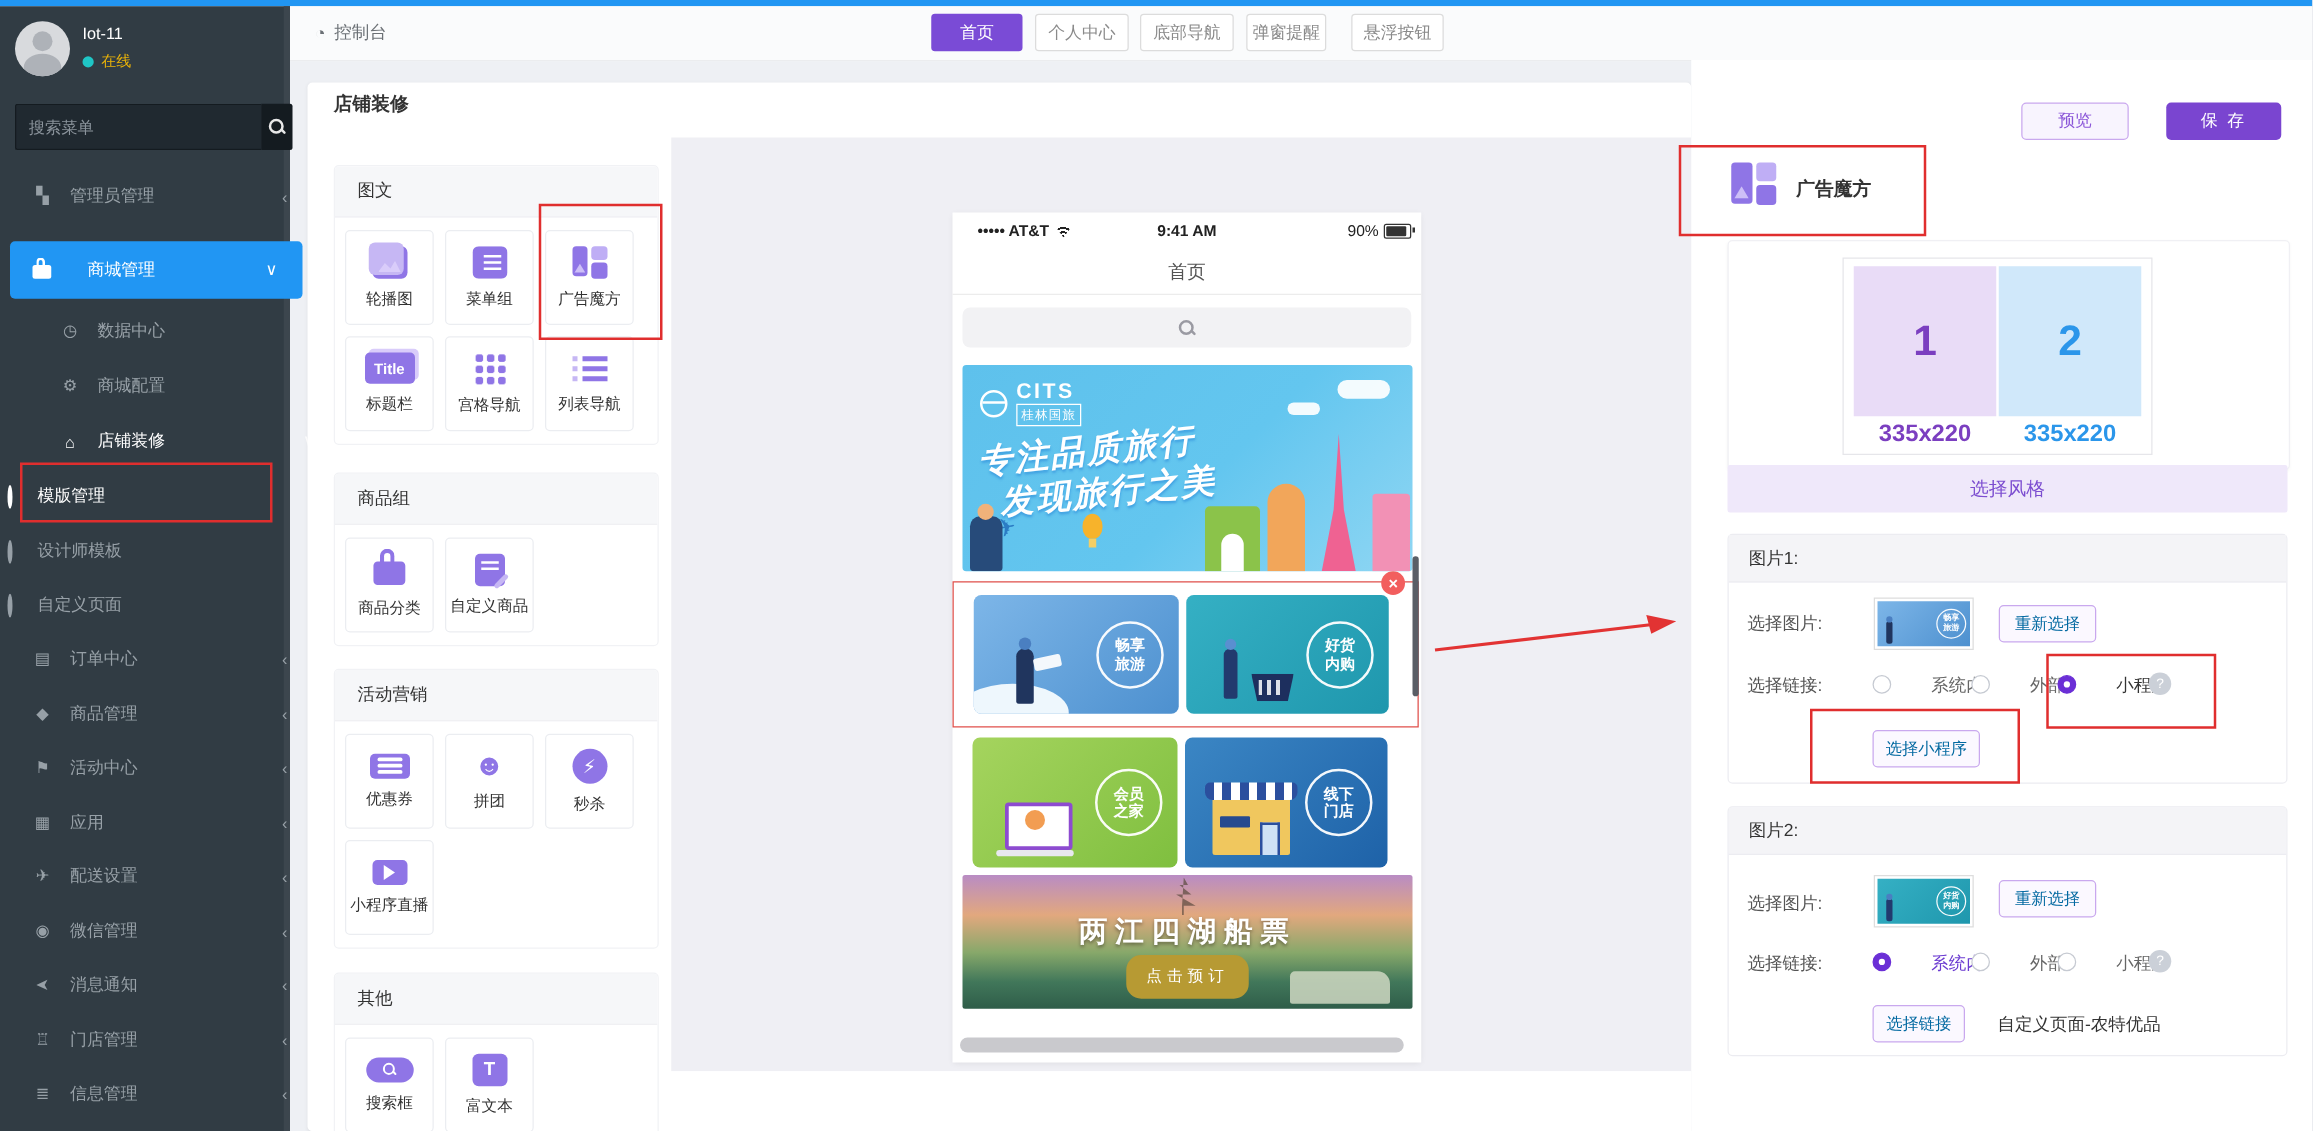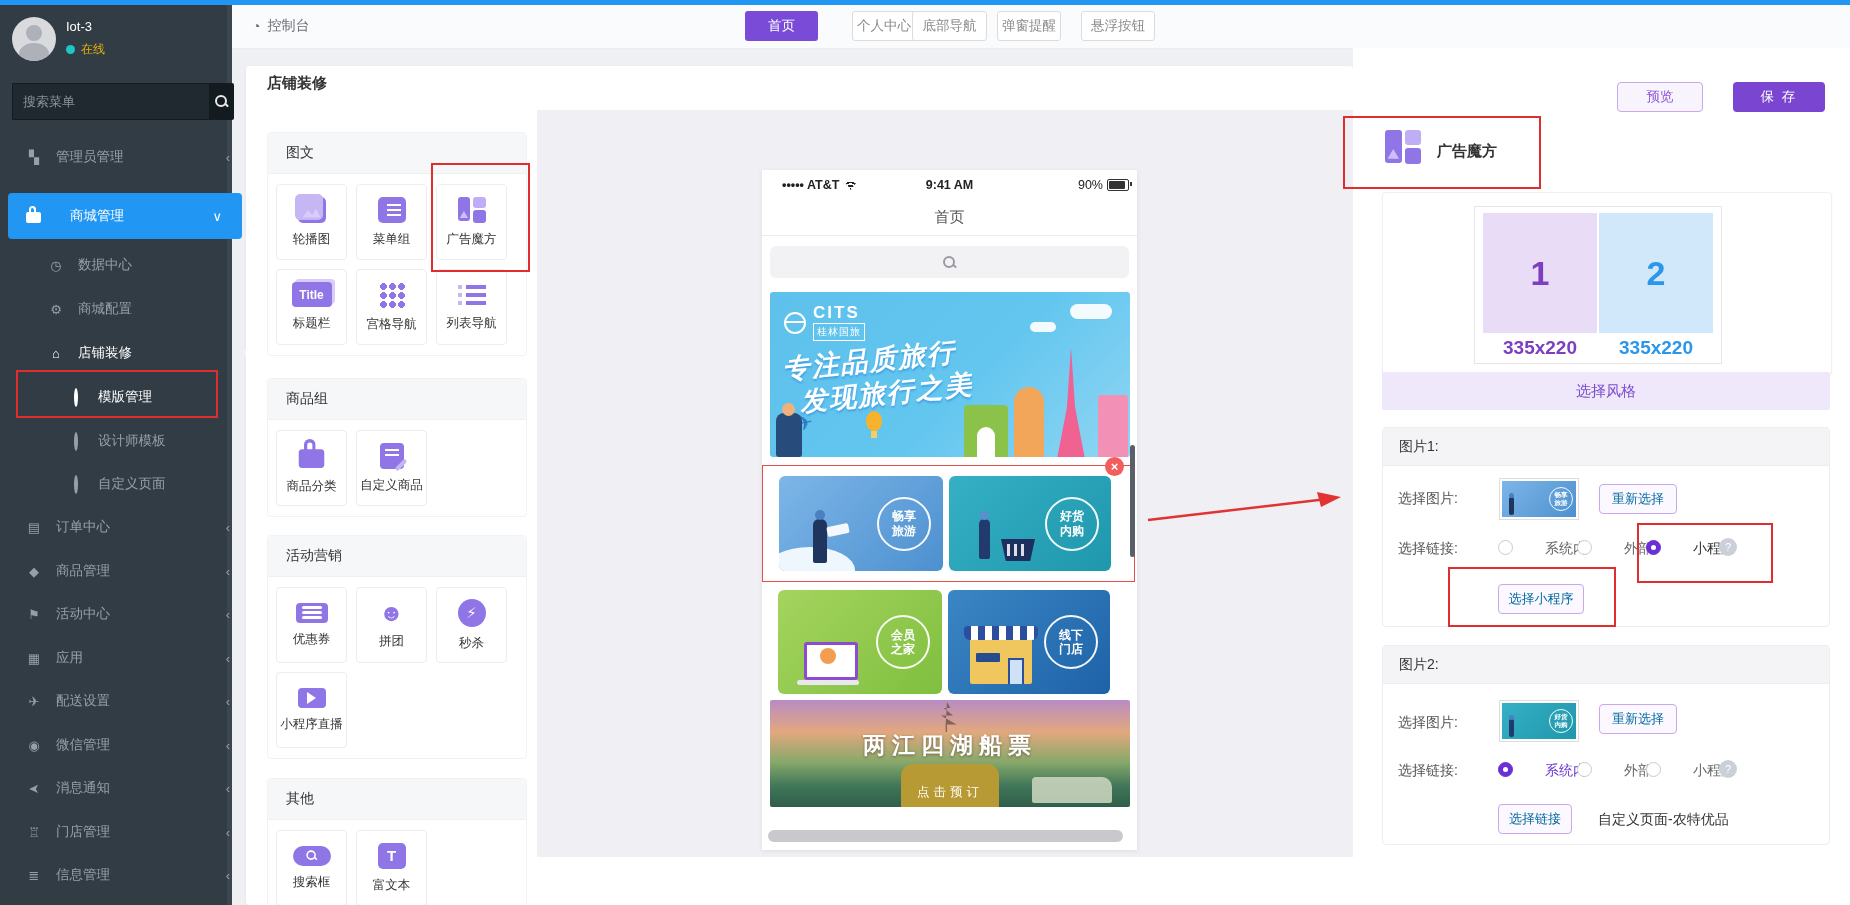--- a/index.html
+++ b/index.html
@@ -16,21 +16,21 @@
   .ustatus{position:absolute;left:66px;top:36px;color:#eab308;font-size:12px;display:flex;align-items:center;gap:6px;}
   .dot{width:9px;height:9px;border-radius:50%;background:#1fc6c6;}
   .sb-search{position:absolute;left:12px;top:78px;width:208px;height:37px;display:flex;}
   .sb-search input{flex:1;background:#202930;border:1px solid #141b20;border-right:none;color:#9aa3aa;font-size:13px;padding:0 10px;outline:none;border-radius:2px 0 0 2px;font-family:inherit;}
   .sb-search input::placeholder{color:#8a939b;}
   .sb-btn{width:40px;background:#141b20;border:none;border-radius:0 2px 2px 0;display:flex;align-items:center;justify-content:center;color:#e8e8e8;cursor:pointer;}
   .mi{position:absolute;left:0;width:232px;height:40px;display:flex;align-items:center;font-size:13.5px;cursor:pointer;}
   .mi .mic{width:16px;text-align:center;margin-right:14px;font-size:13px;}
   .mi.lvl1{padding-left:26px;}
   .mi.lvl2{padding-left:48px;}
-  .mi.lvl3{padding-left:68px;}
+  .mi.lvl3{}
   .mi .chev{position:absolute;right:28px;font-size:13px;}
   .mi.white{color:#fff;}
   .mi.active{left:8px;width:216px;background:#2196f3;color:#fff;border-radius:4px;height:46px;padding-left:18px;}
   .mi.active .chev{right:20px;}
   .ring{width:11px;height:11px;border:2px solid currentColor;border-radius:50%;box-sizing:border-box;}
   .flipx{transform:scaleX(-1);display:inline-block;}
   
   .bagicon{position:relative;width:15px;height:14px;display:inline-block;}
   .bagicon::before{content:"";position:absolute;left:3px;top:-3px;width:7px;height:7px;border:2px solid currentColor;border-bottom:none;border-radius:5px 5px 0 0;box-sizing:border-box;}
   .bagicon::after{content:"";position:absolute;left:0;top:3px;width:15px;height:11px;background:currentColor;border-radius:2px;}
@@ -124,21 +124,21 @@
   .laptop{position:absolute;left:26px;bottom:14px;width:48px;height:32px;background:#fff;border:3px solid #8d4bd0;border-radius:3px;}
   .laptop::before{content:"";position:absolute;left:13px;top:3px;width:16px;height:16px;border-radius:50%;background:#f29d52;}
   .laptop::after{content:"";position:absolute;left:-10px;bottom:-8px;width:62px;height:5px;background:#e8e8ee;border-radius:3px;}
   .store{position:absolute;left:22px;bottom:10px;width:62px;height:46px;background:#f0c75e;border-radius:2px;}
   .store::before{content:"";position:absolute;left:-6px;top:-12px;width:74px;height:14px;border-radius:4px 4px 6px 6px;background:repeating-linear-gradient(90deg,#2b4f9e 0 7px,#fff 7px 14px);}
   .store::after{content:"";position:absolute;right:8px;bottom:0;width:16px;height:26px;background:#cfe2f5;border:2px solid #2b4f9e;border-bottom:none;box-sizing:border-box;}
   .storesign{position:absolute;left:28px;bottom:32px;width:24px;height:9px;background:#274b8f;border-radius:1px;}
   
   .banner2{position:absolute;left:8px;top:530px;width:360px;height:107px;border-radius:2px;overflow:hidden;background:linear-gradient(180deg,#b98cc4 0%,#e2a87e 30%,#87a86a 58%,#41775a 80%,#2f5d49 100%);}
   .b2title{position:absolute;left:0;right:0;top:30px;text-align:center;color:#fff;font-size:23px;font-weight:bold;letter-spacing:6px;text-shadow:0 1px 3px rgba(0,0,0,.4);}
-  .b2cta{position:absolute;left:50%;transform:translateX(-50%);top:64px;background:#b79a33;color:#fff;font-size:12.5px;letter-spacing:4px;padding:20px 16px;border-radius:12px;cursor:pointer;}
+  .b2cta{position:absolute;left:50%;transform:translateX(-50%);top:64px;background:#b79a33;color:#fff;font-size:12.5px;letter-spacing:4px;padding:9px 16px;border-radius:12px;cursor:pointer;}
   .pagoda{position:absolute;left:160px;top:2px;width:34px;height:30px;background:#5b4a3f;clip-path:polygon(50% 0,60% 20%,40% 20%,68% 45%,32% 45%,78% 75%,22% 75%,50% 75%,50% 100%,46% 100%,46% 75%);opacity:.7;}
   .boat{position:absolute;right:18px;bottom:4px;width:80px;height:26px;background:#cfd8c2;border-radius:4px 10px 2px 2px;opacity:.85;}
   .hscroll{position:absolute;left:6px;top:660px;width:355px;height:12px;background:#c9c9cd;border-radius:6px;cursor:pointer;}
   .vscroll{position:absolute;left:368px;top:275px;width:5px;height:112px;background:#5a5e66;border-radius:3px;cursor:pointer;}
   
   .tabsbar{position:absolute;left:537px;top:857px;width:816px;height:48px;background:#fff;}
   .tabbtn{position:absolute;top:11px;height:30px;border-radius:3px;display:flex;align-items:center;justify-content:center;font-size:13.5px;cursor:pointer;box-sizing:border-box;}
   .tabbtn.on{background:#7a4bd6;color:#fff;}
   .tabbtn.off{background:#fff;border:1px solid #dcdcdc;color:#8a8a8a;}
   
@@ -178,21 +178,21 @@
 </style>
 </head>
 <body>
 
 <div id="app">
   <div class="topstrip"></div>
 
   <div class="sidebar">
     <div class="sb-scroll"></div>
     <div class="avatar"></div>
-    <div class="uname">Iot-3</div>
+    <div class="uname">Iot-11</div>
     <div class="ustatus">
       <span class="dot"></span>
       <span>在线</span>
     </div>
     <div class="sb-search">
       <input placeholder="搜索菜单" style="">
       <button class="sb-btn">
           <span class="mag"></span>
         </button>
     </div>
@@ -461,21 +461,21 @@
       <div class="b2title">两江四湖船票</div>
       <div class="b2cta">点击预订</div>
     </div>
 
     <div class="hscroll"></div>
     <div class="vscroll"></div>
   </div>
 
   <div class="tabsbar"></div>
   <div class="tabbtn on" style="left:745px;width:73px">首页</div>
-  <div class="tabbtn off" style="left:852px;width:64px">个人中心</div>
+  <div class="tabbtn off" style="left:828px;width:75px">个人中心</div>
   <div class="tabbtn off" style="left:912px;width:75px">底部导航</div>
   <div class="tabbtn off" style="left:997px;width:64px">弹窗提醒</div>
   <div class="tabbtn off" style="left:1081px;width:74px">悬浮按钮</div>
 
   <div class="rpanel"></div>
   <div class="btn-preview">预览</div>
   <div class="btn-save">保 存</div>
 
   <span class="cubeicon" style="left:1385px;top:130px;width:36px;height:34px;position:absolute">
       <i class="t1"></i>

